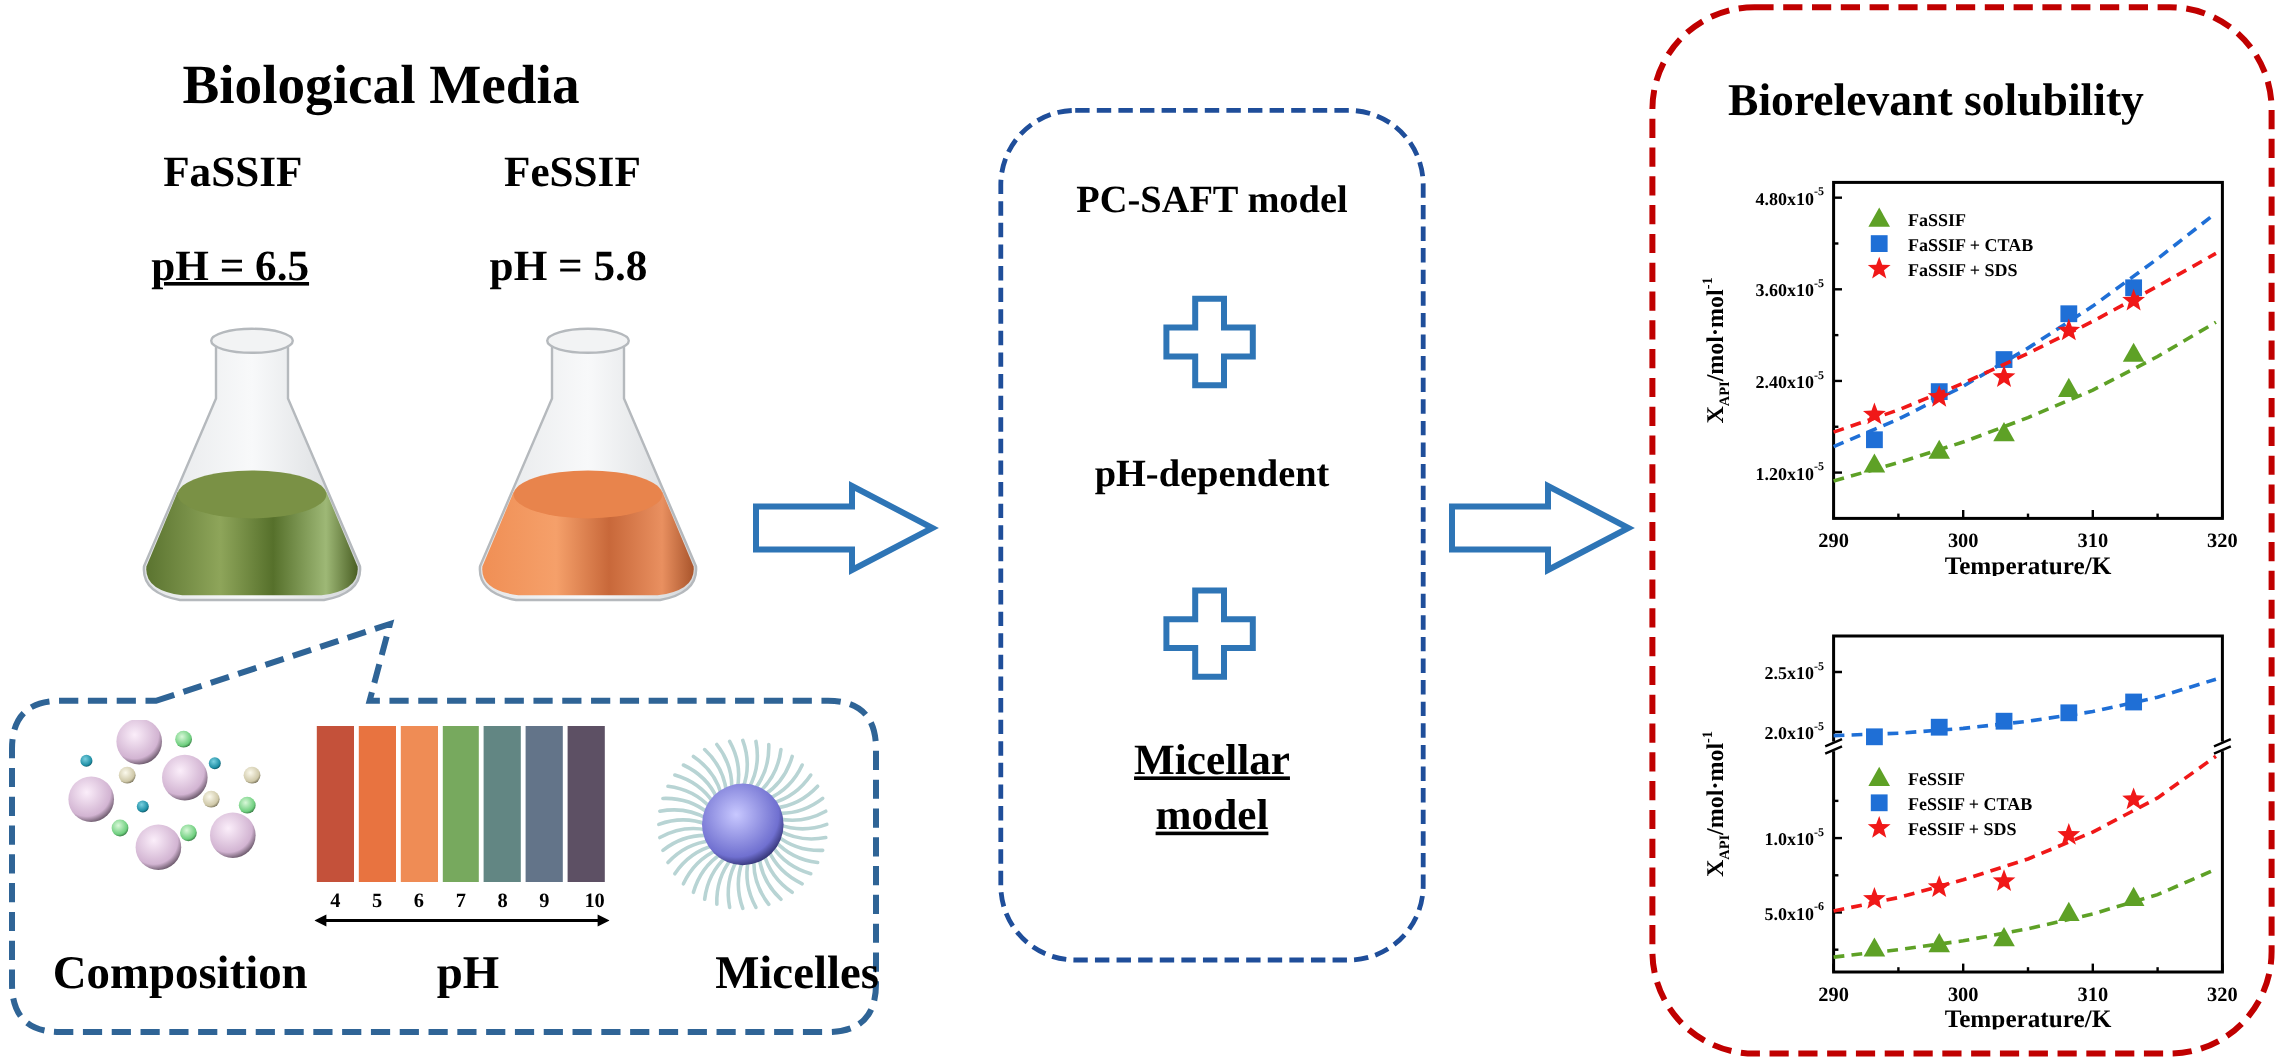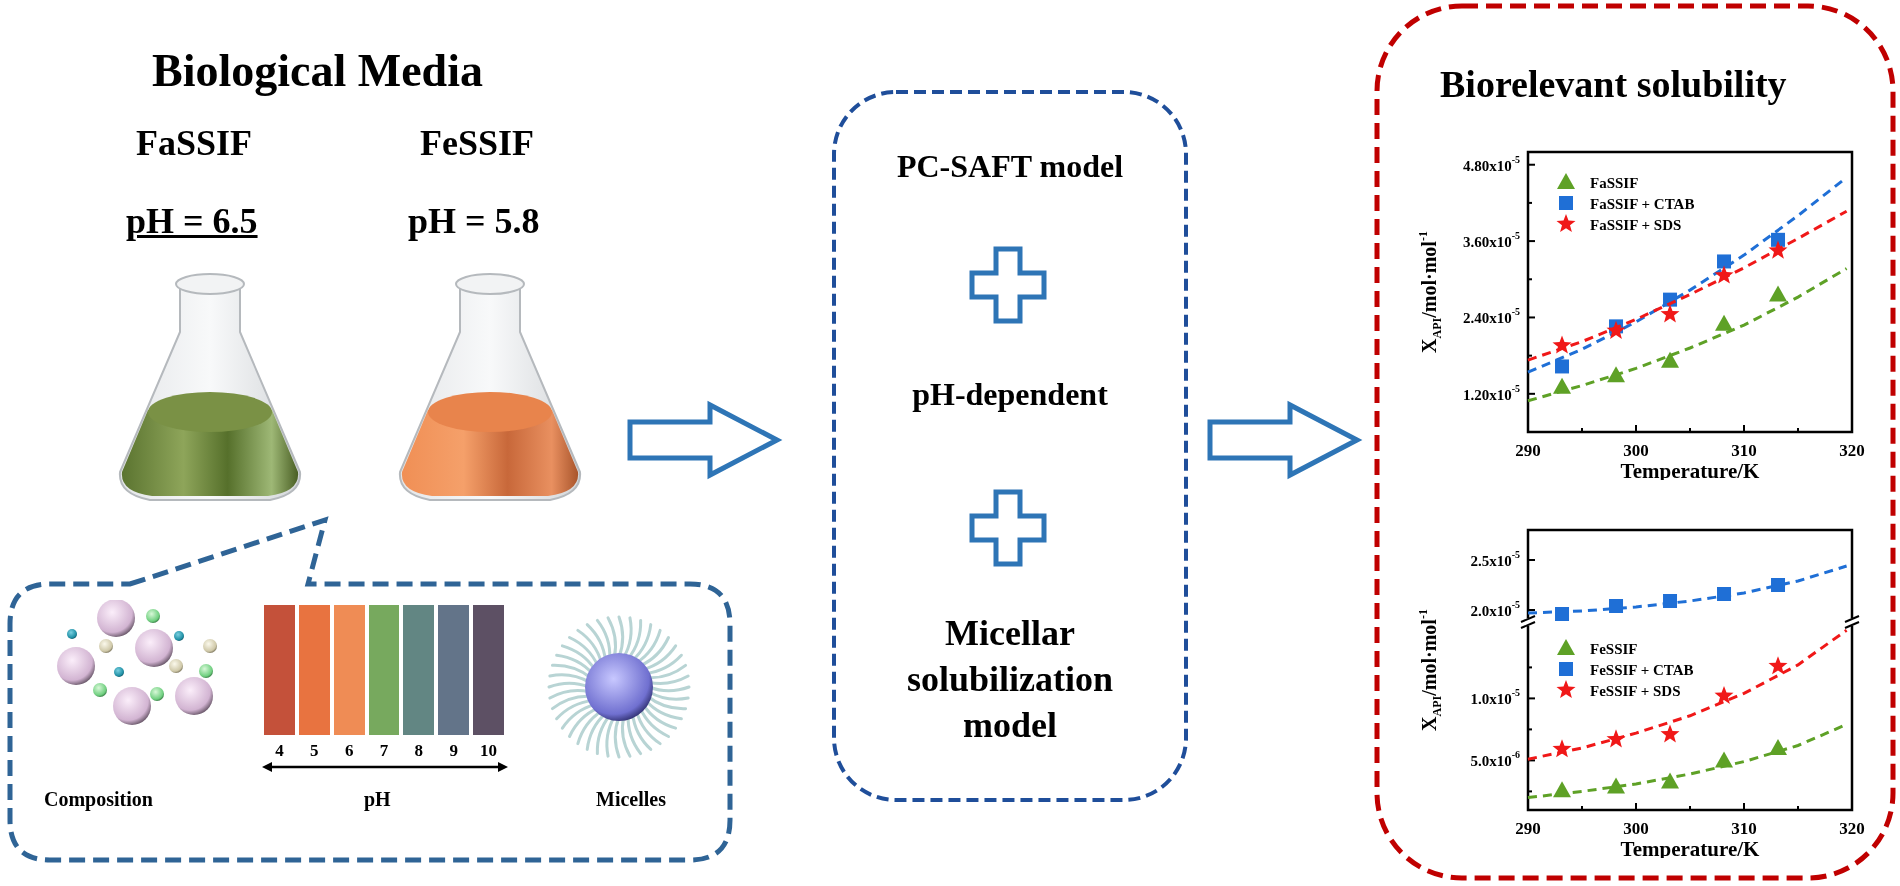--- a/index.html
+++ b/index.html
@@ -1,21 +1,21 @@
 <!DOCTYPE html>
 <html><head>
 <meta charset="utf-8">
 <style>
   html, body { margin: 0; padding: 0; background: #ffffff; }
   body { width: 1900px; height: 886px; position: relative; overflow: hidden;
          font-family: "Liberation Serif", "DejaVu Serif", serif; color: #000; }
   .abs { position: absolute; }
   .title-big { font-size: 46px; font-weight: bold; }
   .title-med { font-size: 36px; font-weight: bold; }
-  .label-med { font-size: 20px; font-weight: bold; }
+  .label-med { font-size: 39px; font-weight: bold; }
   .center { text-align: center; }
   svg text { font-family: "Liberation Serif", "DejaVu Serif", serif; font-weight: bold; }
 </style>
 </head>
 <body>
 
 <div class="abs title-big" style="left:152px; top:44px;">Biological  Media</div>
 
 <div class="abs title-med" style="left:136px; top:122px;">FaSSIF</div>
 <div class="abs title-med" style="left:420px; top:122px;">FeSSIF</div>
@@ -116,21 +116,21 @@
     <div style="flex: 1 1 0%; background: rgb(99, 116, 137);"></div>
     <div style="flex: 1 1 0%; background: rgb(93, 80, 100);"></div>
   </div>
 <div class="abs" style="left:264px; top:741px; width:240px; display:flex; gap:4px; font-size:17px; font-weight:bold;" id="phNums">
     <div style="flex: 1 1 0%; text-align: center;">4</div>
     <div style="flex: 1 1 0%; text-align: center;">5</div>
     <div style="flex: 1 1 0%; text-align: center;">6</div>
     <div style="flex: 1 1 0%; text-align: center;">7</div>
     <div style="flex: 1 1 0%; text-align: center;">8</div>
     <div style="flex: 1 1 0%; text-align: center;">9</div>
-    <div style="flex: 1 1 0%; text-align: center;">10</div>
+    <div style="flex: 1 1 0%; text-align: right;">10</div>
   </div>
 <svg class="abs" style="left:262px; top:760px;" width="246" height="14">
   <line x1="8" y1="7" x2="238" y2="7" stroke="#000" stroke-width="2.5"></line>
   <polygon points="0,7 10,2 10,12" fill="#000"></polygon>
   <polygon points="246,7 236,2 236,12" fill="#000"></polygon>
 </svg>
 
 <svg class="abs" style="left:544px; top:612px;" width="150" height="150">
   <defs>
     <radialGradient id="gMic" cx="0.42" cy="0.38" r="0.65">
@@ -204,23 +204,22 @@
 </div>
 <svg class="abs" style="left:968px; top:245px;" width="80" height="80">
   <polygon class="plusPoly" points="28,4 52,4 52,28 76,28 76,52 52,52 52,76 28,76 28,52 4,52 4,28 28,28" fill="none" stroke-width="5" stroke="#2e75b6"></polygon>
 </svg>
 <div class="abs center" style="left:830px; top:372px; width:360px; font-size:32px; font-weight:bold; line-height:44px;">
   <div>pH-dependent</div>
 </div>
 <svg class="abs" style="left:968px; top:488px;" width="80" height="80">
   <polygon class="plusPoly" points="28,4 52,4 52,28 76,28 76,52 52,52 52,76 28,76 28,52 4,52 4,28 28,28" fill="none" stroke-width="5" stroke="#2e75b6"></polygon>
 </svg>
-<div class="abs center" style="left:830px; top:610px; width:360px; font-size:36px; font-weight:bold; line-height:46px;">
+<div class="abs center" style="left:830px; top:610px; width:360px; font-size:36px; font-weight:bold; line-height:46px;text-decoration:underline;">
   <div>Micellar</div>
-  <div>solubilization</div>
   <div>model</div>
 </div>
 
 <svg class="abs" style="left:1372px; top:0;" width="528" height="886">
   <rect id="rightRect" x="5" y="6" width="516" height="872" rx="85" fill="none" stroke-width="5" stroke-dasharray="16 8" stroke="#c00000"></rect>
 </svg>
 <div class="abs" style="left:1440px; top:62px; font-size:38px; font-weight:bold;">Biorelevant solubility</div>
 
 <svg class="abs" id="chartTop" style="left:1400px; top:140px;" width="500" height="340">
     <rect x="128" y="12" width="324" height="280" fill="#fff" stroke="#000" stroke-width="2.5"></rect>

